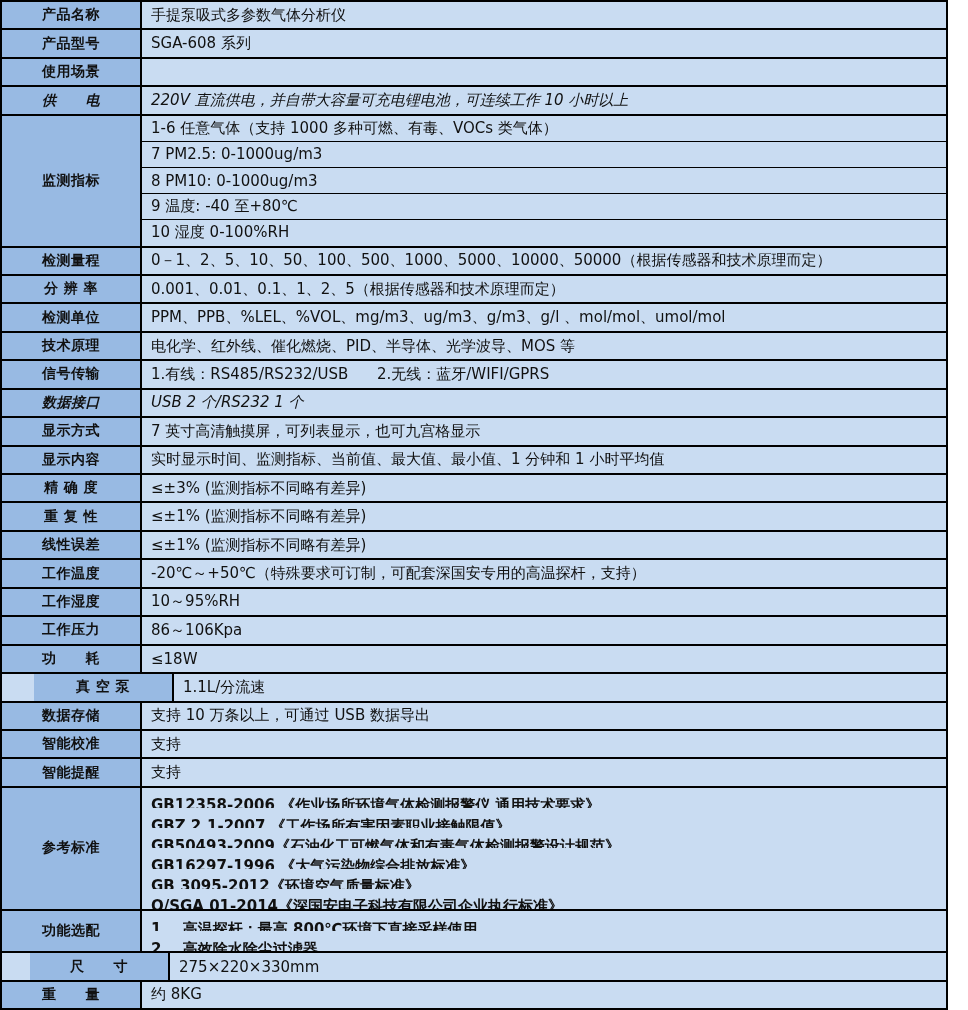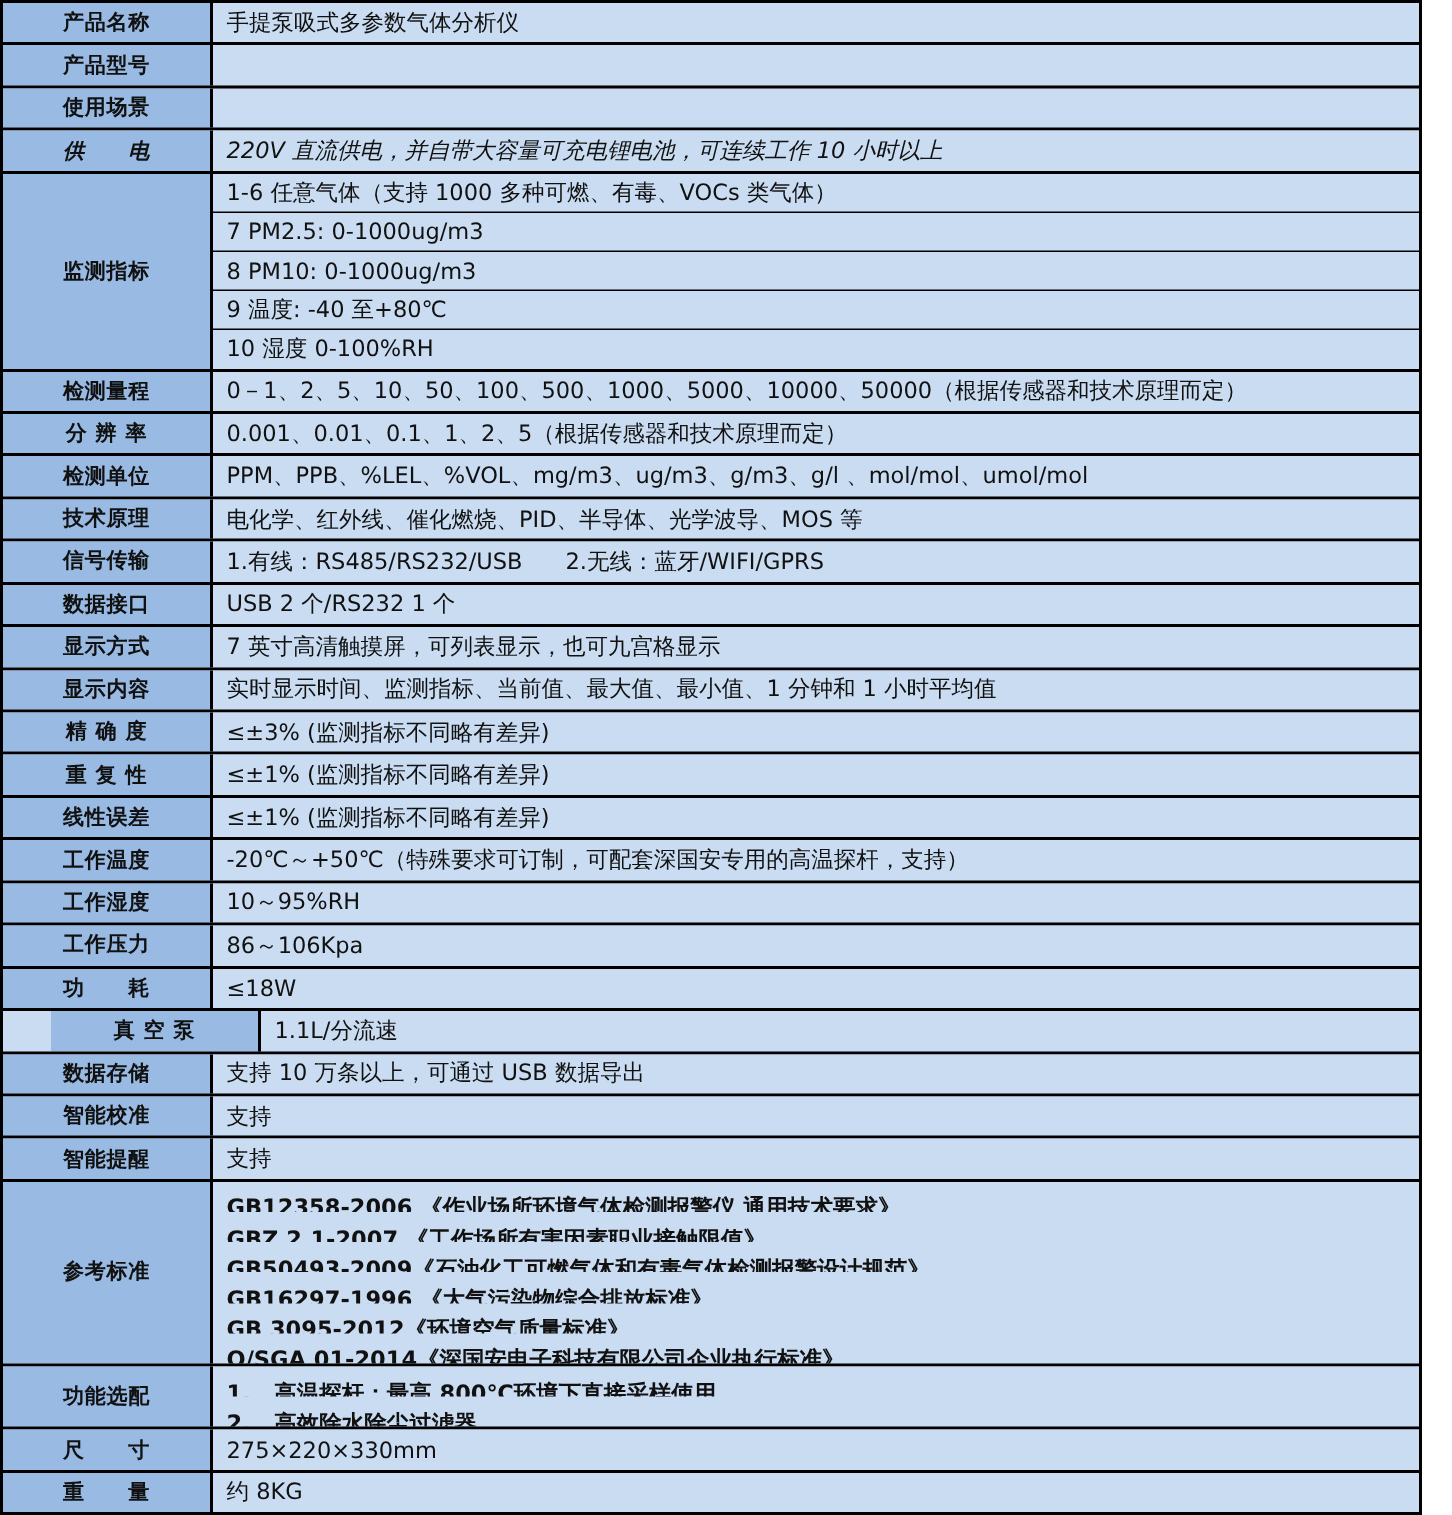--- a/index.html
+++ b/index.html
@@ -48,20 +48,23 @@
 
 <div class="spec-table">
     <div class="spec-row" style="flex: 27.5 1 0px;">
       <div class="label-cell">产品名称</div>
       <div class="value-cell">
         <div class="value-line">手提泵吸式多参数气体分析仪</div>
       </div>
     </div>
     <div class="spec-row" style="flex: 27.5 1 0px;">
       <div class="label-cell">产品型号</div>
+      <div class="value-cell">
+        <div class="value-line">SGA-608 系列</div>
+      </div>
     </div>
     <div class="spec-row" style="flex: 27.5 1 0px;">
       <div class="label-cell">使用场景</div>
     </div>
     <div class="spec-row" style="flex: 27.5 1 0px; font-style: italic;">
       <div class="label-cell">供　　电</div>
       <div class="value-cell">
         <div class="value-line">220V 直流供电，并自带大容量可充电锂电池，可连续工作 10 小时以上</div>
       </div>
     </div>
@@ -98,21 +101,21 @@
       <div class="value-cell">
         <div class="value-line">电化学、红外线、催化燃烧、PID、半导体、光学波导、MOS 等</div>
       </div>
     </div>
     <div class="spec-row" style="flex: 27.5 1 0px;">
       <div class="label-cell">信号传输</div>
       <div class="value-cell">
         <div class="value-line">1.有线：RS485/RS232/USB      2.无线：蓝牙/WIFI/GPRS</div>
       </div>
     </div>
-    <div class="spec-row" style="flex: 27.5 1 0px;">
+    <div class="spec-row" style="flex: 27.5 1 0px; font-style: italic;">
       <div class="label-cell">数据接口</div>
       <div class="value-cell">
         <div class="value-line">USB 2 个/RS232 1 个</div>
       </div>
     </div>
     <div class="spec-row" style="flex: 27.5 1 0px;">
       <div class="label-cell">显示方式</div>
       <div class="value-cell">
         <div class="value-line">7 英寸高清触摸屏，可列表显示，也可九宫格显示</div>
       </div>
@@ -200,21 +203,21 @@
         <div class="value-line">Q/SGA 01-2014《深国安电子科技有限公司企业执行标准》</div>
       </div>
     </div>
     <div class="spec-row multiline" style="flex: 42 1 0px;">
       <div class="label-cell">功能选配</div>
       <div class="value-cell">
         <div class="value-line">1.   高温探杆：最高 800℃环境下直接采样使用</div>
         <div class="value-line">2.   高效除水除尘过滤器</div>
       </div>
     </div>
-    <div class="spec-row" style="flex: 27.5 1 0px;">
+    <div class="spec-row" style="flex: 27.5 1 0px; padding-left: 28px;">
       <div class="label-cell">尺　　寸</div>
       <div class="value-cell">
         <div class="value-line">275×220×330mm</div>
       </div>
     </div>
     <div class="spec-row" style="flex: 27.5 1 0px;">
       <div class="label-cell">重　　量</div>
       <div class="value-cell">
         <div class="value-line">约 8KG</div>
       </div>

